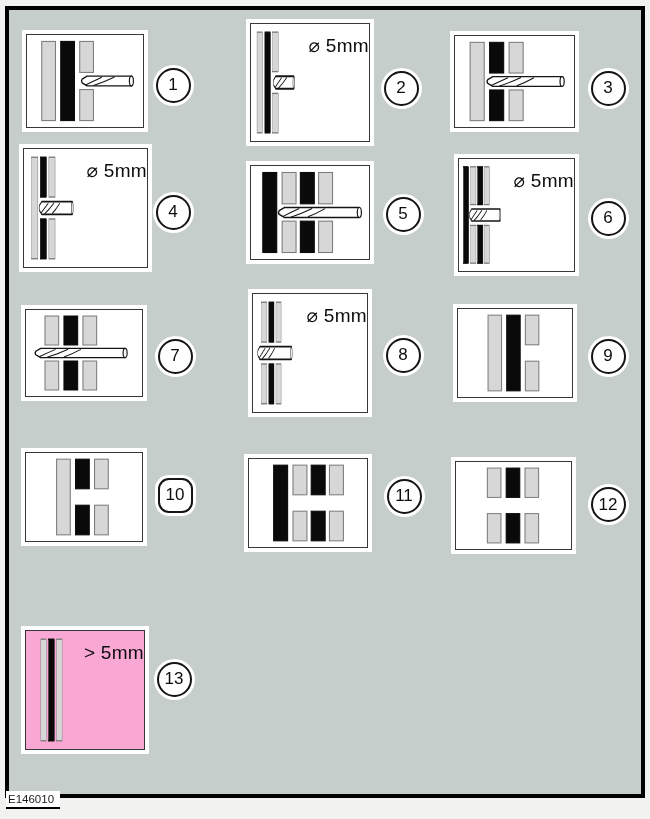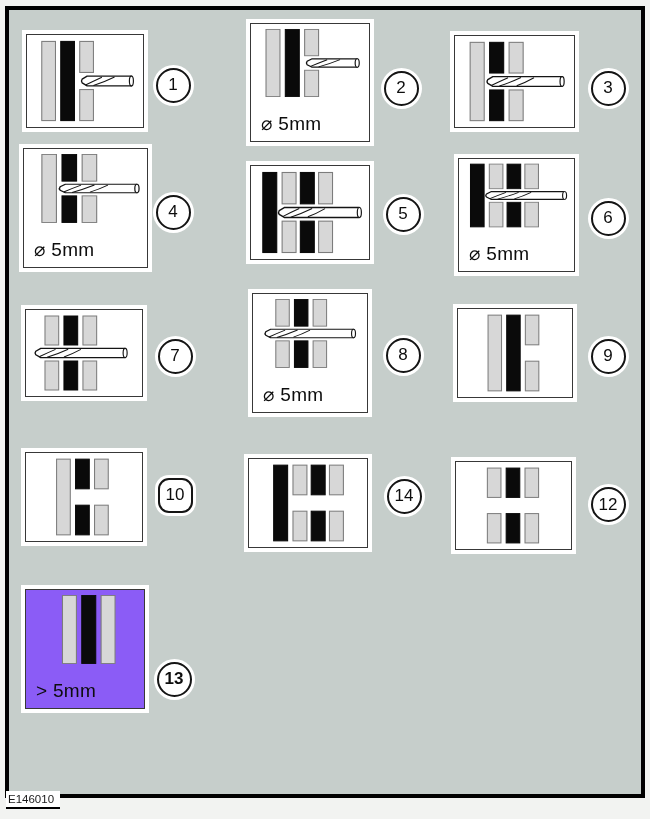--- a/index.html
+++ b/index.html
@@ -9,21 +9,21 @@
     font-family:"Liberation Sans",sans-serif;
     overflow:hidden;
   }
   .frame{
     position:absolute;left:5px;top:6px;width:640px;height:792px;
     background:#c6cecb;border:4px solid #000;box-sizing:border-box;
   }
   .panel{
     position:absolute;background:#fff;border:1px solid #383838;
     box-shadow:0 0 0 4px #fff;box-sizing:border-box;
-    display:flex;flex-direction:column;z-index:2;
+    display:flex;flex-direction:row;z-index:2;
   }
   .panel svg{display:block;width:100%;flex:1 1 auto;min-height:0;}
   .dim-label{
     height:33px;flex:0 0 33px;display:flex;align-items:flex-end;
     padding:0 0 6px 10px;font-size:19px;color:#0d0d0d;letter-spacing:.3px;
     white-space:nowrap;
   }
   .badge{
     position:absolute;width:35px;height:35px;border-radius:50%;
     background:#fff;border:2px solid #141414;box-shadow:0 0 0 3px #fff;
@@ -228,39 +228,39 @@
         <rect x="23" y="6" width="13" height="74" fill="#0a0a0a" stroke="#0a0a0a" stroke-width="1"></rect>
         <rect x="41" y="6" width="13" height="29" fill="#d7d7d7" stroke="#7c7c7c" stroke-width="1"></rect>
         <rect x="41" y="51" width="13" height="29" fill="#d7d7d7" stroke="#7c7c7c" stroke-width="1"></rect>
         <rect x="58" y="6" width="13" height="29" fill="#0a0a0a" stroke="#0a0a0a" stroke-width="1"></rect>
         <rect x="58" y="51" width="13" height="29" fill="#0a0a0a" stroke="#0a0a0a" stroke-width="1"></rect>
         <rect x="75" y="6" width="13" height="29" fill="#d7d7d7" stroke="#7c7c7c" stroke-width="1"></rect>
         <rect x="75" y="51" width="13" height="29" fill="#d7d7d7" stroke="#7c7c7c" stroke-width="1"></rect>
       </svg>
     </div>
     <div class="badge" style="left: 386.5px; top: 478.5px;">
-      <span>14</span>
+      <span>11</span>
     </div>
     <div class="panel" style="left: 455px; top: 461px; width: 117px; height: 89px; background: rgb(255, 255, 255);">
       <svg viewBox="0 0 110 86" preserveAspectRatio="none">
         <rect x="30" y="6" width="13" height="29" fill="#d7d7d7" stroke="#7c7c7c" stroke-width="1"></rect>
         <rect x="30" y="51" width="13" height="29" fill="#d7d7d7" stroke="#7c7c7c" stroke-width="1"></rect>
         <rect x="48" y="6" width="13" height="29" fill="#0a0a0a" stroke="#0a0a0a" stroke-width="1"></rect>
         <rect x="48" y="51" width="13" height="29" fill="#0a0a0a" stroke="#0a0a0a" stroke-width="1"></rect>
         <rect x="66" y="6" width="13" height="29" fill="#d7d7d7" stroke="#7c7c7c" stroke-width="1"></rect>
         <rect x="66" y="51" width="13" height="29" fill="#d7d7d7" stroke="#7c7c7c" stroke-width="1"></rect>
       </svg>
     </div>
     <div class="badge" style="left: 590.5px; top: 487px;">
       <span>12</span>
     </div>
-    <div class="panel" style="left: 25px; top: 589px; width: 120px; height: 120px; background: #8b5cf6;">
+    <div class="panel" style="left: 25px; top: 630px; width: 120px; height: 120px; background: #f9a8d4;">
       <svg viewBox="0 0 110 86" preserveAspectRatio="none">
         <rect x="34" y="6" width="13" height="74" fill="#d7d7d7" stroke="#7c7c7c" stroke-width="1"></rect>
         <rect x="52" y="6" width="13" height="74" fill="#0a0a0a" stroke="#0a0a0a" stroke-width="1"></rect>
         <rect x="70" y="6" width="13" height="74" fill="#d7d7d7" stroke="#7c7c7c" stroke-width="1"></rect>
       </svg>
       <div class="dim-label">&gt; 5mm</div>
     </div>
-    <div class="badge" style="left: 156.5px; top: 661.5px; font-weight: bold;">
+    <div class="badge" style="left: 156.5px; top: 661.5px;">
       <span>13</span>
     </div>
   </div>
 
 </body></html>

